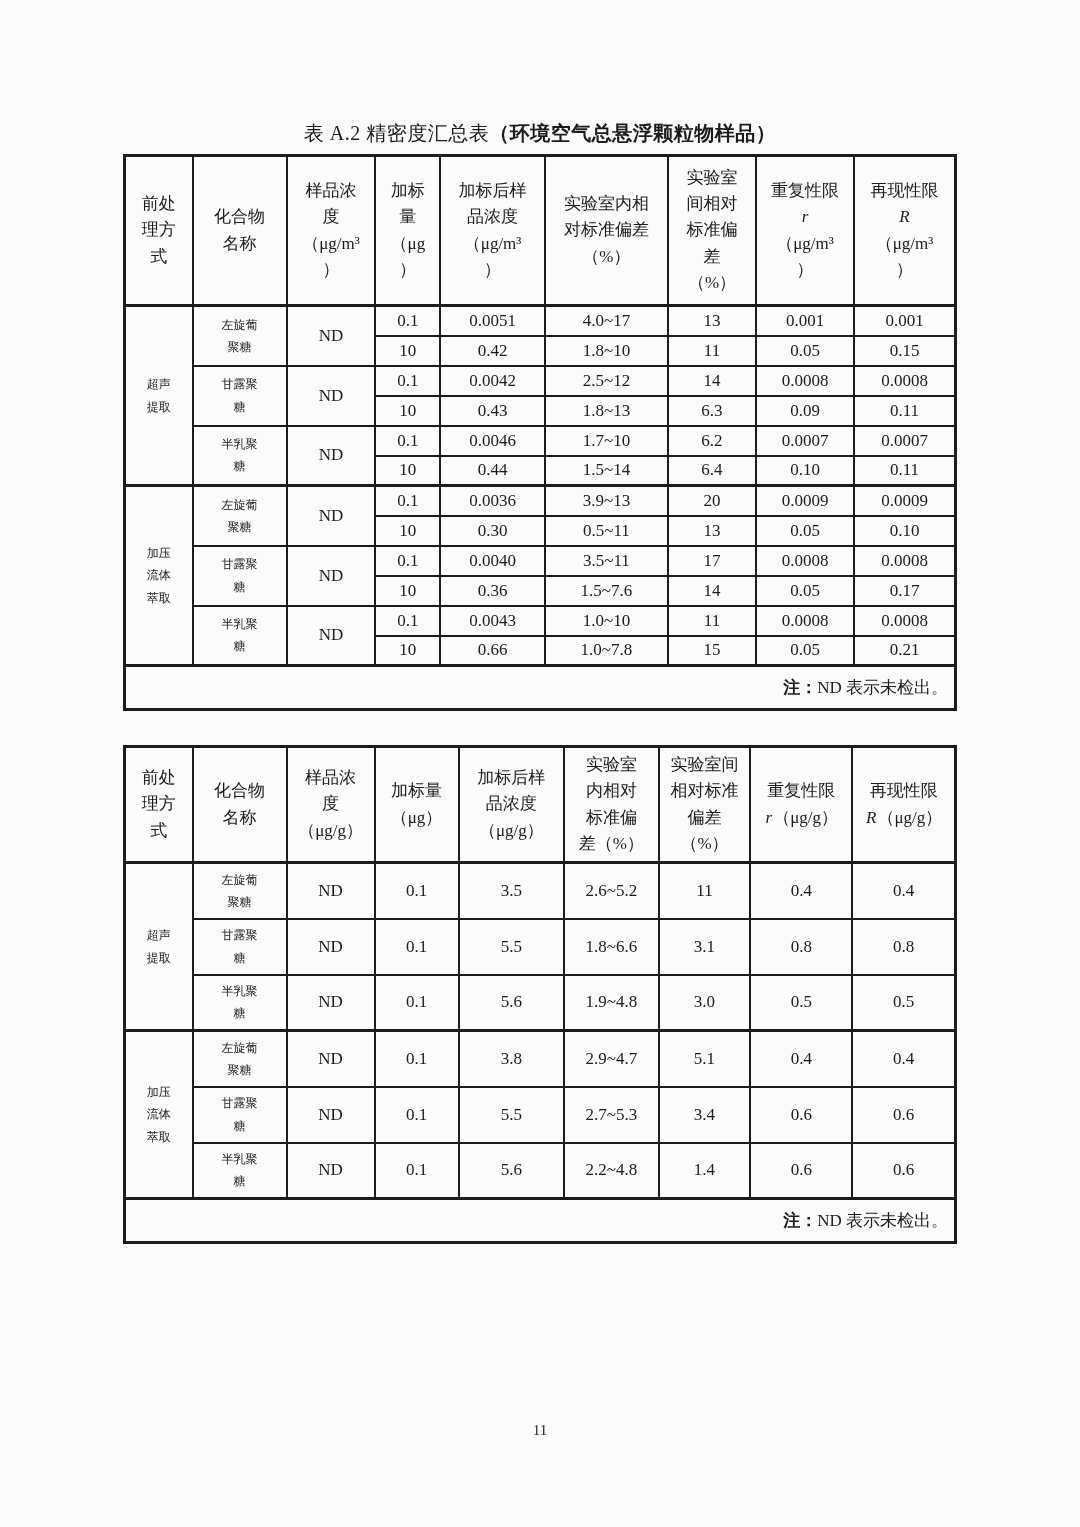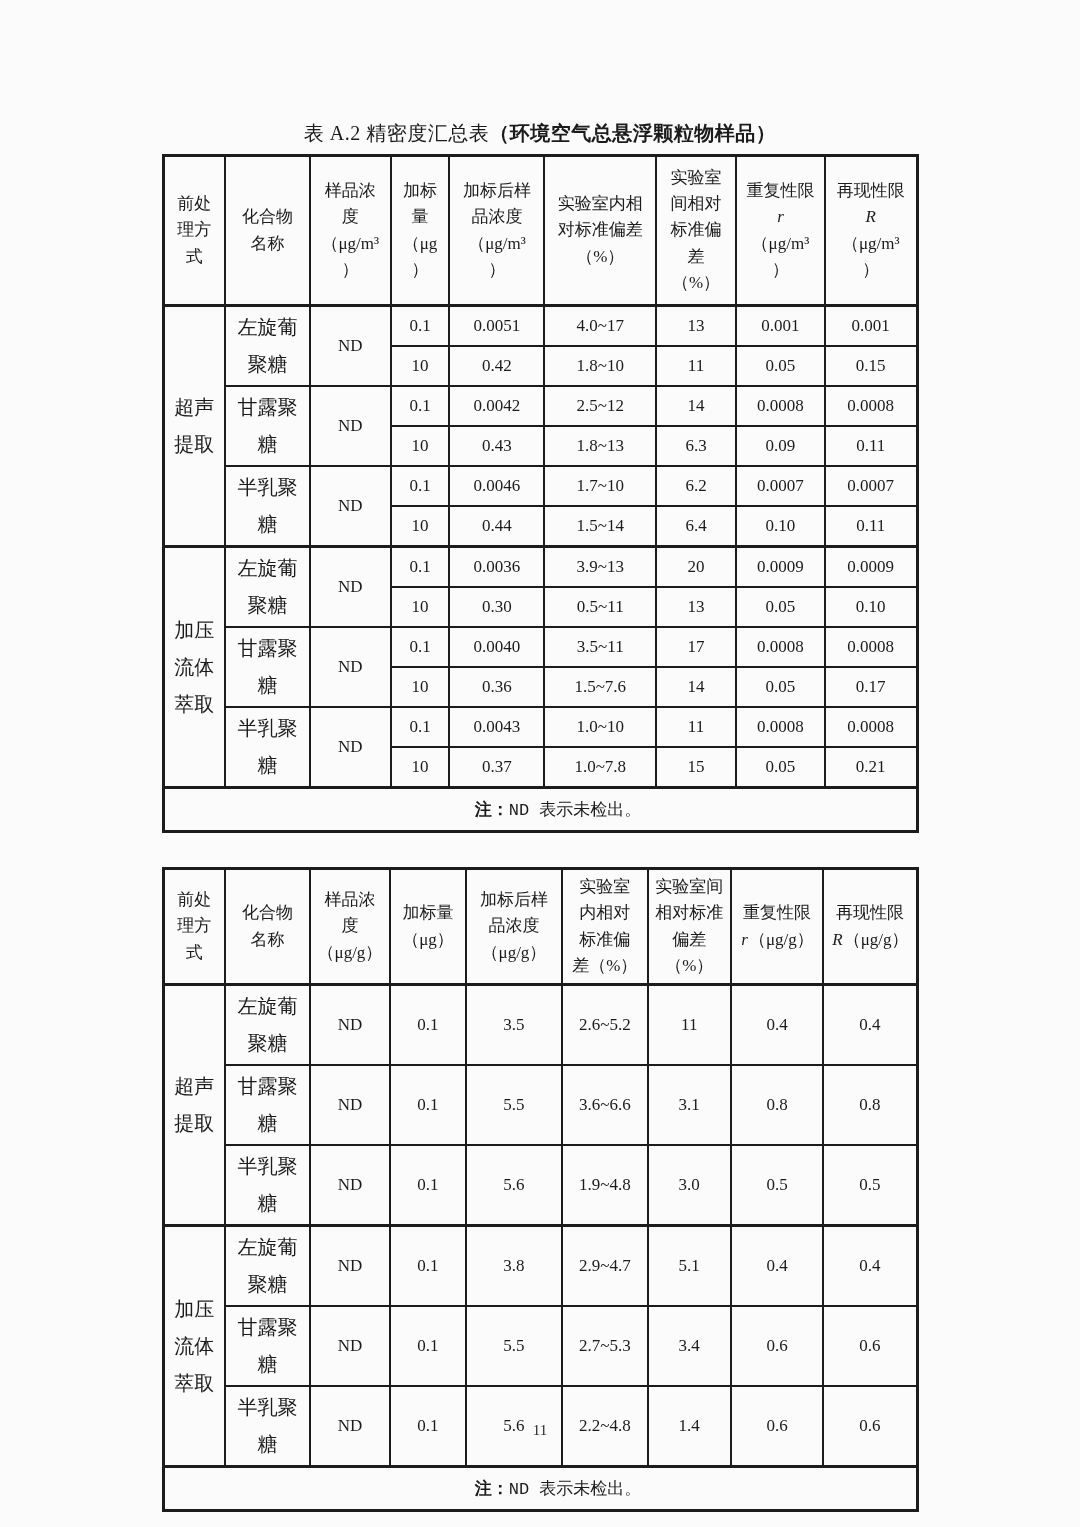--- a/index.html
+++ b/index.html
@@ -4,47 +4,47 @@
 <style>
   html,body{margin:0;padding:0;}
   body{
     width:1080px;height:1527px;
     background:#fbfbfb;
     color:#1b1b1b;
     font-family:"Liberation Serif","DejaVu Serif",serif;
     position:relative;
     overflow:hidden;
   }
-  .sheet{width:757px;margin:0 auto;padding-top:120px;}
+  .sheet{width:834px;margin:0 auto;padding-top:120px;}
   .tbl-title{
     font-size:20px;font-weight:400;text-align:center;
     margin:0 0 8px 0;letter-spacing:0.5px;line-height:1.3;
   }
   .tbl-title .title-bold{font-weight:700;}
   .section-2{margin-top:34px;}
   table{
     border-collapse:collapse;width:100%;table-layout:fixed;
     border:3px solid #1c1c1c;
   }
   th,td{
     border:2px solid #1c1c1c;
     text-align:center;vertical-align:middle;
     font-size:17px;padding:2px 3px;
     overflow:hidden;
   }
   th{font-weight:400;white-space:pre-line;line-height:1.55;}
   th .unit{white-space:pre-line;}
   th .sym{font-style:italic;padding:0 1px;}
-  td.lbl{white-space:pre-line;line-height:1.85;font-size:20px;}
+  td.lbl{white-space:pre-line;line-height:1.85;font-size:12px;}
   tr.sub td{border-top-width:1px;}
   tr.group-start td{border-top-width:3px;}
   thead th{border-bottom-width:3px;}
   tr.note-row td{
-    border-top-width:3px;text-align:center;
-    padding:9px 6px 9px 42px;font-size:17px;font-family:Liberation Mono, monospace;
+    border-top-width:3px;text-align:right;
+    padding:9px 6px 9px 42px;font-size:17px;
   }
   .note-lb{font-weight:700;}
   
   .t0 thead tr{height:150px;}
   .t0 tbody tr{height:30px;}
   .t0 tr.note-row{height:38px;}
   
   .t1 thead tr{height:116px;}
   .t1 tbody tr{height:56px;}
   .t1 tr.note-row{height:40px;}
@@ -212,21 +212,21 @@
             <td rowspan="2">ND</td>
             <td>0.1</td>
             <td>0.0043</td>
             <td>1.0~10</td>
             <td>11</td>
             <td>0.0008</td>
             <td>0.0008</td>
           </tr>
           <tr class="sub">
             <td>10</td>
-            <td>0.37</td>
+            <td>0.66</td>
             <td>1.0~7.8</td>
             <td>15</td>
             <td>0.05</td>
             <td>0.21</td>
           </tr>
           <tr class="note-row">
             <td colspan="9"><span class="note-lb">注：</span><span>ND 表示未检出。</span></td>
           </tr>
         </tbody>
       </table>
@@ -285,21 +285,21 @@
             <td>11</td>
             <td>0.4</td>
             <td>0.4</td>
           </tr>
           <tr>
             <td class="lbl" rowspan="1">甘露聚
 糖</td>
             <td rowspan="1">ND</td>
             <td>0.1</td>
             <td>5.5</td>
-            <td>3.6~6.6</td>
+            <td>1.8~6.6</td>
             <td>3.1</td>
             <td>0.8</td>
             <td>0.8</td>
           </tr>
           <tr>
             <td class="lbl" rowspan="1">半乳聚
 糖</td>
             <td rowspan="1">ND</td>
             <td>0.1</td>
             <td>5.6</td>

